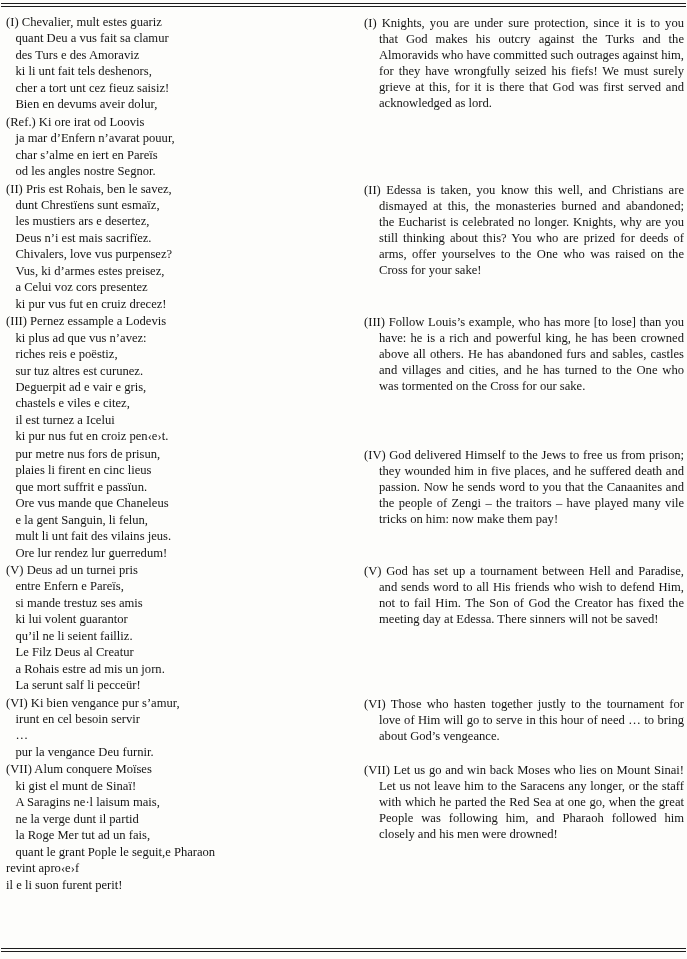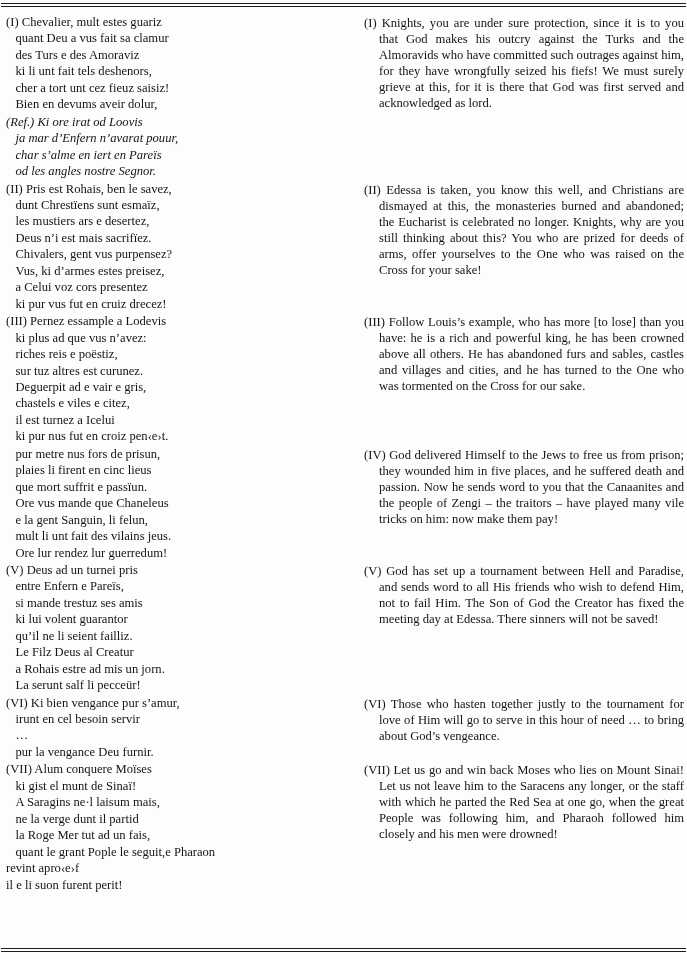--- a/index.html
+++ b/index.html
@@ -50,21 +50,20 @@
     margin: 0;
     padding-left: 15px;
     text-indent: -15px;
     text-align: justify;
     font-size: 12.6px;
     line-height: 16px;
     padding-top: 1px;
   }
   .stanza-row.italic .fr-line,
   .stanza-row.italic .en {
-    font-style: italic;
   }
 </style>
 </head>
 <body>
 
 <div class="page">
   <div class="double-rule"></div>
   <main class="columns" id="stanza-grid">
       <div class="stanza-row">
         <div class="fr">
@@ -84,21 +83,21 @@
           <div class="fr-line">   char s’alme en iert en Pareïs</div>
           <div class="fr-line">   od les angles nostre Segnor.</div>
         </div>
       </div>
       <div class="stanza-row">
         <div class="fr">
           <div class="fr-line">(II) Pris est Rohais, ben le savez,</div>
           <div class="fr-line">   dunt Chrestïens sunt esmaïz,</div>
           <div class="fr-line">   les mustiers ars e desertez,</div>
           <div class="fr-line">   Deus n’i est mais sacrifïez.</div>
-          <div class="fr-line">   Chivalers, gent vus purpensez?</div>
+          <div class="fr-line">   Chivalers, love vus purpensez?</div>
           <div class="fr-line">   Vus, ki d’armes estes preisez,</div>
           <div class="fr-line">   a Celui voz cors presentez</div>
           <div class="fr-line">   ki pur vus fut en cruiz drecez!</div>
         </div>
         <p class="en">(II) Edessa is taken, you know this well, and Christians are dismayed at this, the monasteries burned and abandoned; the Eucharist is celebrated no longer. Knights, why are you still thinking about this? You who are prized for deeds of arms, offer yourselves to the One who was raised on the Cross for your sake!</p>
       </div>
       <div class="stanza-row">
         <div class="fr">
           <div class="fr-line">(III) Pernez essample a Lodevis</div>
           <div class="fr-line">   ki plus ad que vus n’avez:</div>

